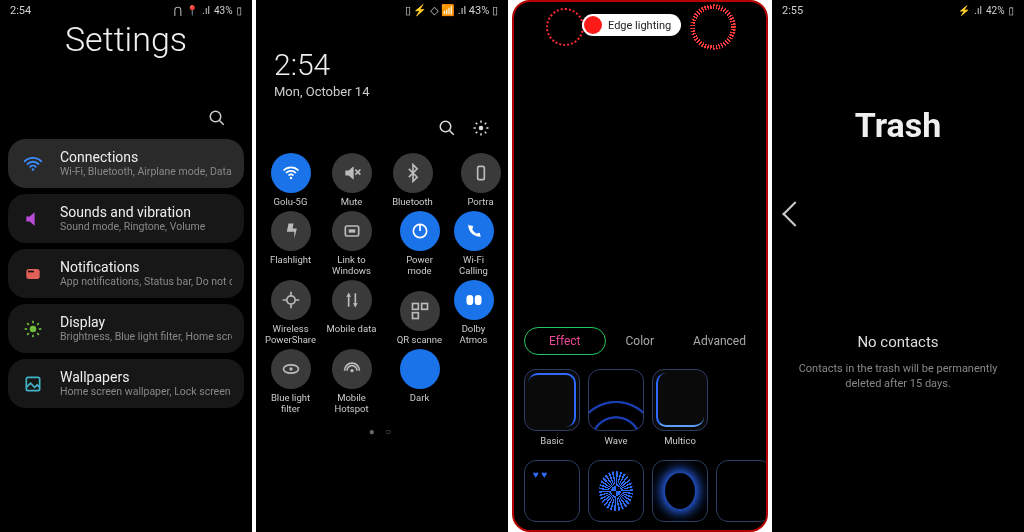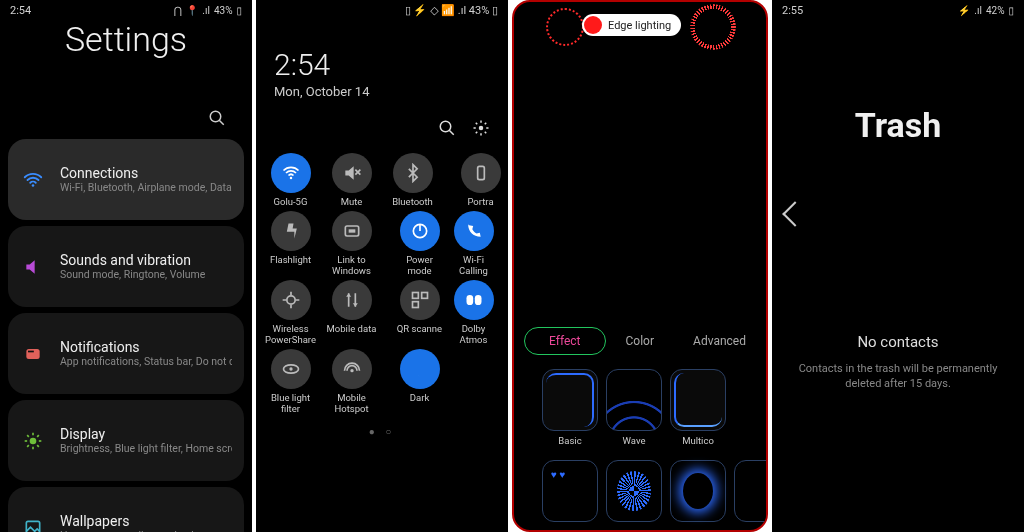--- a/index.html
+++ b/index.html
@@ -8,21 +8,21 @@
   .phone2-frame { border: 2px solid #b30000; border-radius: 18px; }
   .statusbar { display: flex; justify-content: space-between; align-items: center; padding: 4px 10px 2px; font-size: 11px; color:#d0d0d0; }
   .status-right { display:flex; gap:4px; align-items:center; }
   .status-right span { font-size:10px; }
 
   
   .p1-title { font-size: 34px; font-weight: 300; text-align:center; color:#f0f0f0;}
   .p1-search-row { display:flex; justify-content:flex-end; padding: 50px 16px 12px; }
   .search-ico { width:18px; height:18px; }
   .settings-list { display:flex; flex-direction:column; gap:6px; padding:0 8px; }
-  .s-item { background:#171717; border-radius:18px; display:flex; align-items:center; padding:26px 12px; gap:14px; }
+  .s-item { background:#171717; border-radius:18px; display:flex; align-items:center; padding:10px 12px; gap:14px; }
   .s-item.active { background:#2a2a2a; }
   .s-ico { width:26px; height:26px; display:flex; align-items:center; justify-content:center; flex-shrink:0;}
   .s-txt { display:flex; flex-direction:column; min-width:0; }
   .s-title { font-size:14px; color:#eee; white-space:nowrap; overflow:hidden; }
   .s-sub { font-size:10.5px; color:#888; white-space:nowrap; overflow:hidden; }
 
   
   .qp-time { padding: 28px 0 0 18px;}
   .qp-clock { font-size:30px; font-weight:300; color:#eee;}
   .qp-date { font-size:13px; color:#ccc; margin-top:2px;}
@@ -40,21 +40,21 @@
   .edge-circle { position:absolute; width:38px; height:38px; border-radius:50%; }
   .ec1 { left:32px; top:6px; border:2px dotted #ff2a2a; }
   .ec2 { right:30px; top:2px; width:46px; height:46px; }
   .ec2::before{ content:""; position:absolute; inset:0; border-radius:50%; background: repeating-conic-gradient(#ff3a3a 0 4deg, transparent 4deg 8deg); mask: radial-gradient(circle, transparent 55%, #000 56%);}
   .edge-chip { position:absolute; left:68px; top:12px; display:flex; align-items:center; background:#fff; color:#222; border-radius:14px; padding:2px 10px 2px 2px; gap:6px; font-size:11px;}
   .edge-chip .dot{ width:18px; height:18px; border-radius:50%; background:#ff1a1a;}
   .edge-spacer { flex:1; }
   .tabs { display:flex; align-items:center; gap:10px; padding:8px 10px;}
   .tab-pill { border:1px solid #22c55e; border-radius:22px; padding:6px 24px; font-size:12px; color:#ec4899;}
   .tab-txt { font-size:12px; color:#aaa; padding:6px 10px;}
-  .effect-row { display:flex; gap:8px; padding:6px 4px 8px 28px; overflow:hidden;}
+  .effect-row { display:flex; gap:8px; padding:6px 4px 8px 10px; overflow:hidden;}
   .eff { width:56px; display:flex; flex-direction:column; align-items:center; gap:4px;}
   .eff-thumb { width:56px; height:62px; border-radius:12px; background:#0a0a0a; position:relative; border:1px solid #2a3f63;}
   .eff-thumb.basic::after{ content:""; position:absolute; inset:3px; border-radius:10px; border-top:2px solid #2d6bff; border-right:2px solid #2d6bff;}
   .eff-thumb.wave{ background: radial-gradient(circle at 50% 120%, #2d6bff 0 8%, transparent 9%), radial-gradient(circle at 50% 120%, transparent 30%, #1a3db3 31% 33%, transparent 34%), radial-gradient(circle at 50% 120%, transparent 50%, #1a3db3 51% 53%, transparent 54%), #000;}
   .eff-thumb.bubble::after{ content:""; position:absolute; inset:3px; border-radius:10px; background: radial-gradient(circle at 20% 30%, #2d6bff 0 4px, transparent 5px), radial-gradient(circle at 70% 50%, #2d6bff 0 3px, transparent 4px), radial-gradient(circle at 40% 70%, #2d6bff 0 3px, transparent 4px);}
   .eff-thumb.multi::after{ content:""; position:absolute; inset:3px; border-radius:10px; border-left:2px solid #2d6bff; border-bottom:2px solid #5aa0ff;}
   .eff-row2 .eff-thumb { background:#000; }
   .eff-name{ font-size:9.5px; color:#ccc;}
   .hearts::before{ content:"♥ ♥"; color:#2d6bff; position:absolute; top:8px; left:8px; font-size:10px;}
   .fire::before{ content:""; position:absolute; inset:10px; border-radius:50%; background: repeating-conic-gradient(#2d6bff 0 6deg, transparent 6deg 12deg);}
@@ -267,21 +267,21 @@
       </div>
       <div class="qp-tile">
         <div class="qp-circle" style="color: rgb(187, 187, 187);">
           <svg viewBox="0 0 24 24" width="20" height="20">
             <path d="M8 4v16M16 4v16" stroke="currentColor" stroke-width="2"></path>
             <path d="M5 8l3-4 3 4M13 16l3 4 3-4" fill="currentColor"></path>
           </svg>
         </div>
         <div class="qp-label">Mobile data</div>
       </div>
-      <div class="qp-tile" style="margin-right: -14px;">
+      <div class="qp-tile" style="margin-right: -14px; justify-content: flex-end;">
         <div class="qp-circle" style="color: rgb(187, 187, 187);">
           <svg viewBox="0 0 24 24" width="20" height="20">
             <rect x="3" y="3" width="7" height="7" fill="none" stroke="currentColor" stroke-width="2"></rect>
             <rect x="14" y="3" width="7" height="7" fill="none" stroke="currentColor" stroke-width="2"></rect>
             <rect x="3" y="14" width="7" height="7" fill="none" stroke="currentColor" stroke-width="2"></rect>
           </svg>
         </div>
         <div class="qp-label">QR scanne</div>
       </div>
       <div class="qp-tile">

